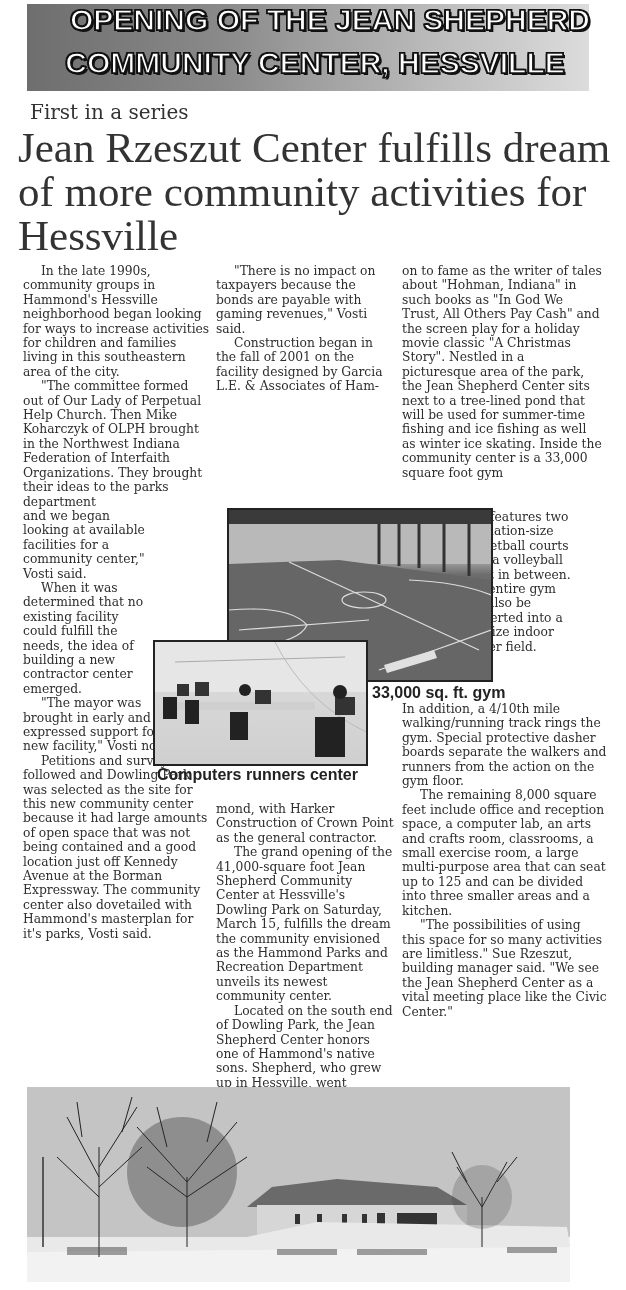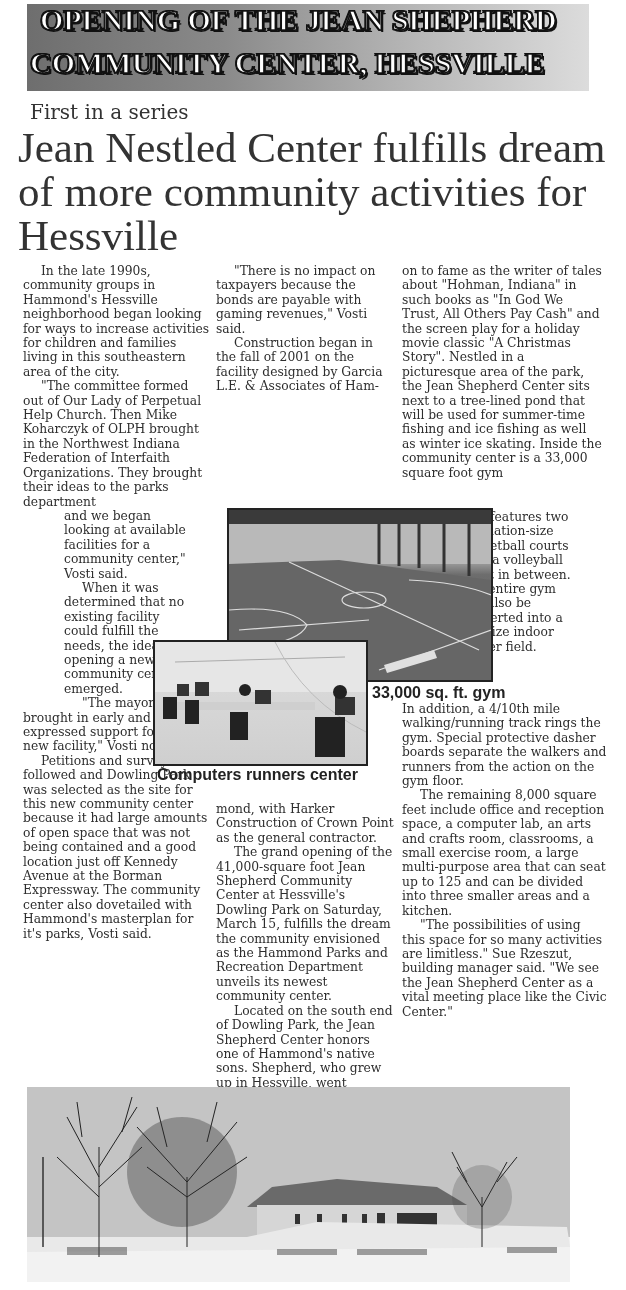--- a/index.html
+++ b/index.html
@@ -3,43 +3,43 @@
 <meta charset="utf-8">
 <style>
   html, body { margin: 0; padding: 0; background: #ffffff; }
   body { width: 626px; height: 1290px; position: relative; overflow: hidden; font-family: "DejaVu Serif", serif; color: #2a2a2a; }
 
   .banner {
     position: absolute; left: 27px; top: 4px; width: 562px; height: 87px;
     background: linear-gradient(90deg, #6e6e6e 0%, #8a8a8a 35%, #b8b8b8 70%, #dcdcdc 100%);
   }
   .banner-line {
-    position: absolute; left: 0; width: 626px; text-align: left;
-    font-family: Liberation Serif, serif; font-weight: bold; font-size: 30px; letter-spacing: 0px;
+    position: absolute; left: 0; width: 626px; text-align: center;
+    font-family: Liberation Sans, sans-serif; font-weight: bold; font-size: 30px; letter-spacing: 0px;
     color: #ffffff;
     -webkit-text-stroke: 1.5px #111;
     text-shadow: 2px 2px 0 #111, -1px -1px 0 #111, 1px -1px 0 #111, -1px 1px 0 #111;
   }
   .banner-line.l1 { top: 3px; left: 40px; width: 580px; }
   .banner-line.l2 { top: 46px; left: 30px; width: 570px; }
 
   .kicker {
     position: absolute; left: 30px; top: 100px;
     font-family: "DejaVu Serif", serif; font-size: 20px; color: #333;
   }
   .headline {
     position: absolute; left: 18px; top: 126px; width: 600px;
     font-family: "Liberation Serif", serif; font-size: 43px; line-height: 44px; color: #333;
   }
 
   .col { position: absolute; font-family: "DejaVu Serif", serif; font-size: 12.3px; line-height: 14.4px; color: #2e2e2e; }
   .col p { margin: 0; text-indent: 18px; text-align: left; }
   .col p.noindent { text-indent: 0; }
   .c1 { left: 23px; top: 264px; width: 188px; }
-  .c1 .narrow { width: 122px; margin-left: 41px; }
+  .c1 .narrow { width: 122px; }
   .c2a { left: 216px; top: 264px; width: 180px; }
   .c2b { left: 216px; top: 802px; width: 180px; }
   .c3a { left: 402px; top: 264px; width: 200px; }
   .c3b { left: 461px; top: 510px; width: 112px; }
   .c3c { left: 402px; top: 702px; width: 205px; }
 
   .photo { position: absolute; border: 2px solid #222; overflow: hidden; }
   .gym-photo { left: 227px; top: 508px; width: 262px; height: 170px; background: linear-gradient(180deg, #444 0%, #8a8a8a 12%, #b0b0b0 28%, #6d6d6d 38%, #5f5f5f 100%); }
   .computers-photo { left: 153px; top: 640px; width: 211px; height: 122px; background: linear-gradient(180deg, #e4e4e4 0%, #d8d8d8 40%, #cfcfcf 100%); }
   .building-photo { position: absolute; left: 27px; top: 1087px; width: 543px; height: 195px; background: linear-gradient(180deg, #c9c9c9 0%, #bdbdbd 60%, #e8e8e8 78%, #f3f3f3 100%); overflow: hidden; }
@@ -51,28 +51,28 @@
   svg { display: block; }
 </style>
 </head>
 <body>
 
 <div class="banner"></div>
 <div class="banner-line l1">OPENING OF THE JEAN SHEPHERD</div>
 <div class="banner-line l2">COMMUNITY CENTER, HESSVILLE</div>
 
 <div class="kicker">First in a series</div>
-<div class="headline">Jean Nestled Center fulfills dream of more community activities for Hessville</div>
+<div class="headline">Jean Rzeszut Center fulfills dream of more community activities for Hessville</div>
 
 <div class="col c1">
   <p>In the late 1990s, community groups in Hammond's Hessville neighborhood began looking for ways to increase activities for children and families living in this southeastern area of the city.</p>
   <p>"The committee formed out of Our Lady of Perpetual Help Church. Then Mike Koharczyk of OLPH brought in the Northwest Indiana Federation of Interfaith Organizations. They brought their ideas to the parks department</p>
   <div class="narrow">
     <p class="noindent">and we began looking at available facilities for a community center," Vosti said.</p>
-    <p>When it was determined that no existing facility could fulfill the needs, the idea of opening a new community center emerged.</p>
+    <p>When it was determined that no existing facility could fulfill the needs, the idea of building a new contractor center emerged.</p>
     <p>"The mayor was</p>
   </div>
   <p class="noindent">brought in early and expressed support for the new facility," Vosti noted.</p>
   <p>Petitions and surveys followed and Dowling Park was selected as the site for this new community center because it had large amounts of open space that was not being contained and a good location just off Kennedy Avenue at the Borman Expressway. The community center also dovetailed with Hammond's masterplan for it's parks, Vosti said.</p>
 </div>
 
 <div class="col c2a">
   <p>"There is no impact on taxpayers because the bonds are payable with gaming revenues," Vosti said.</p>
   <p>Construction began in the fall of 2001 on the facility designed by Garcia L.E. &amp; Associates of Ham-</p>
 </div>

